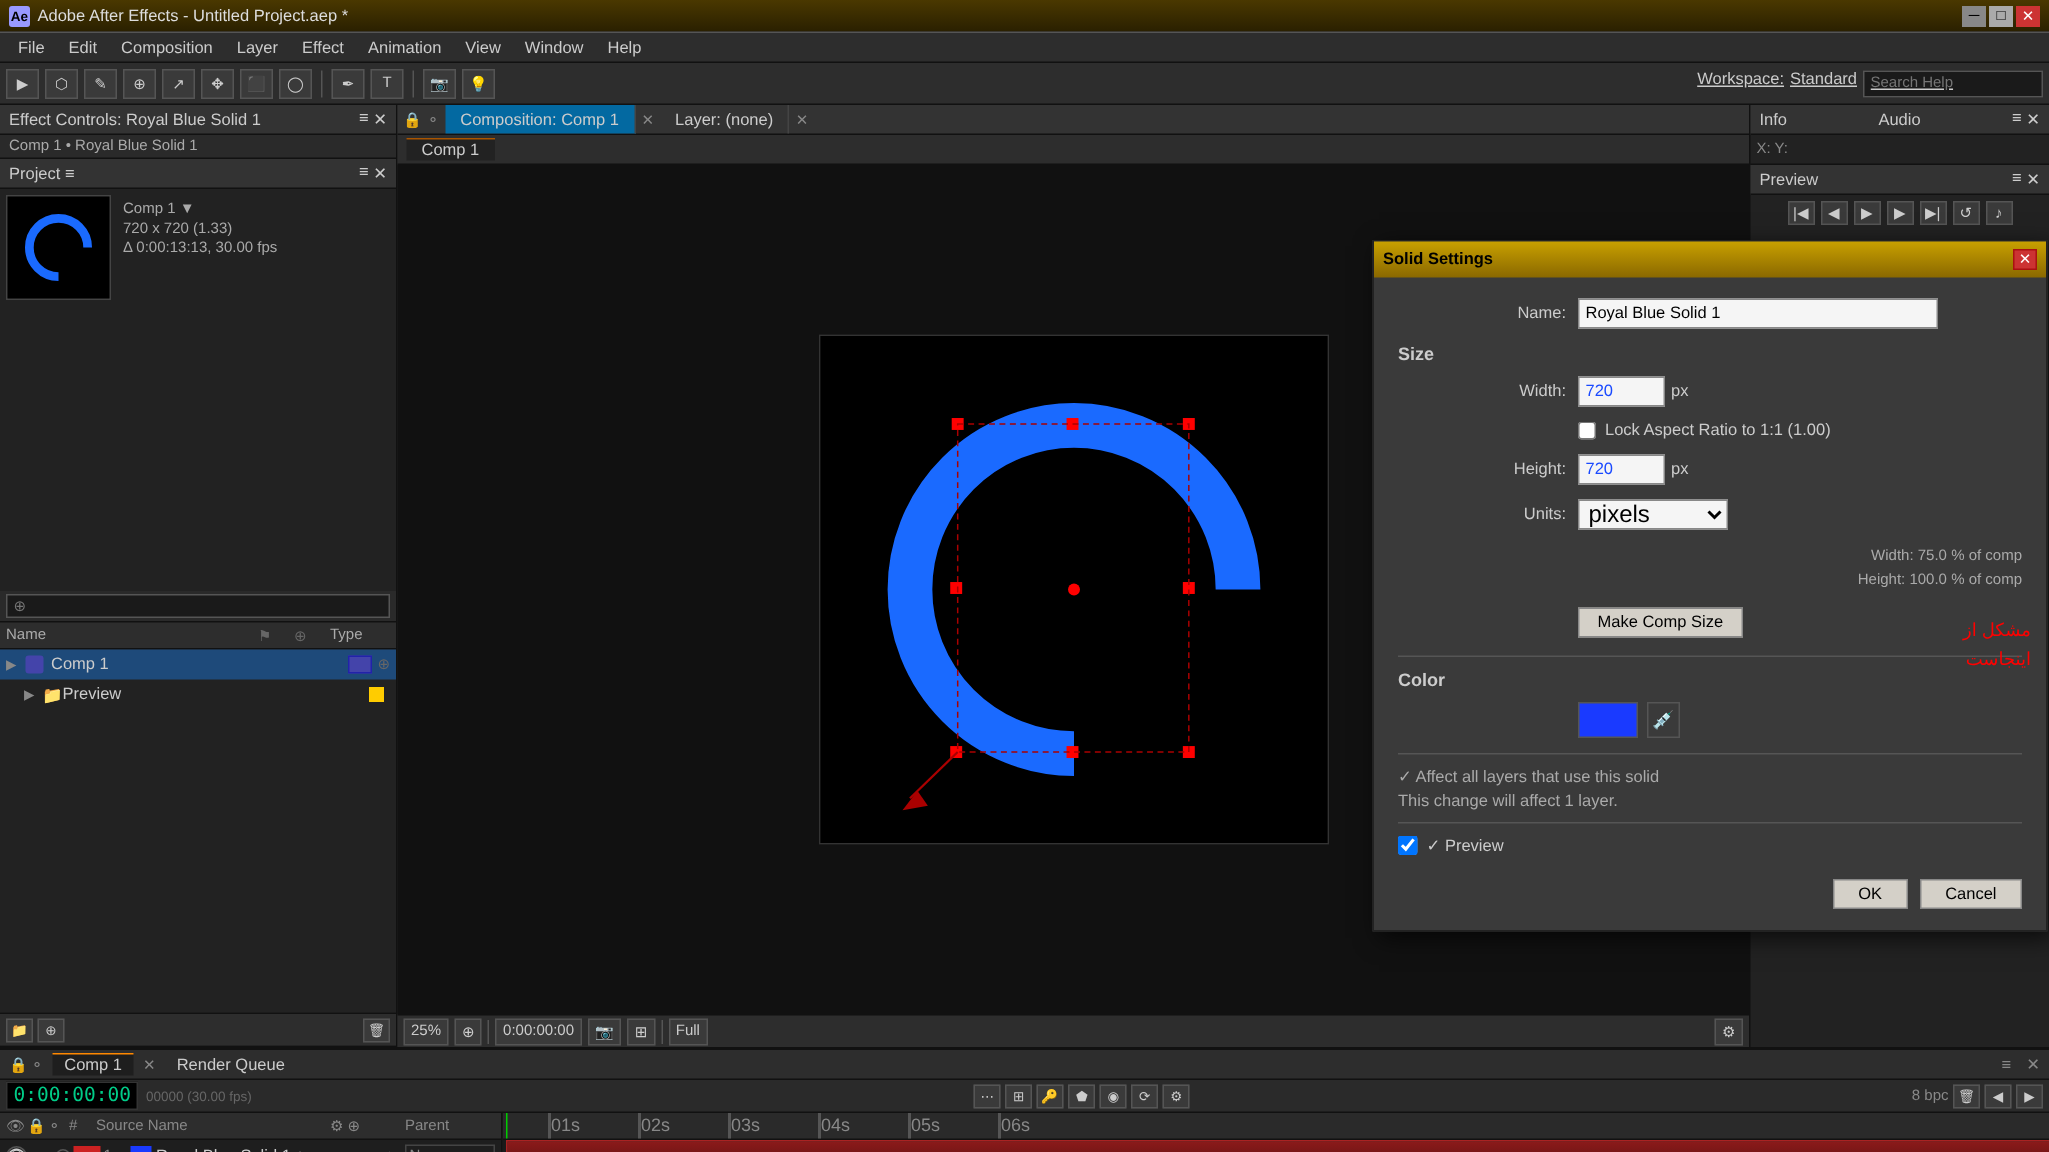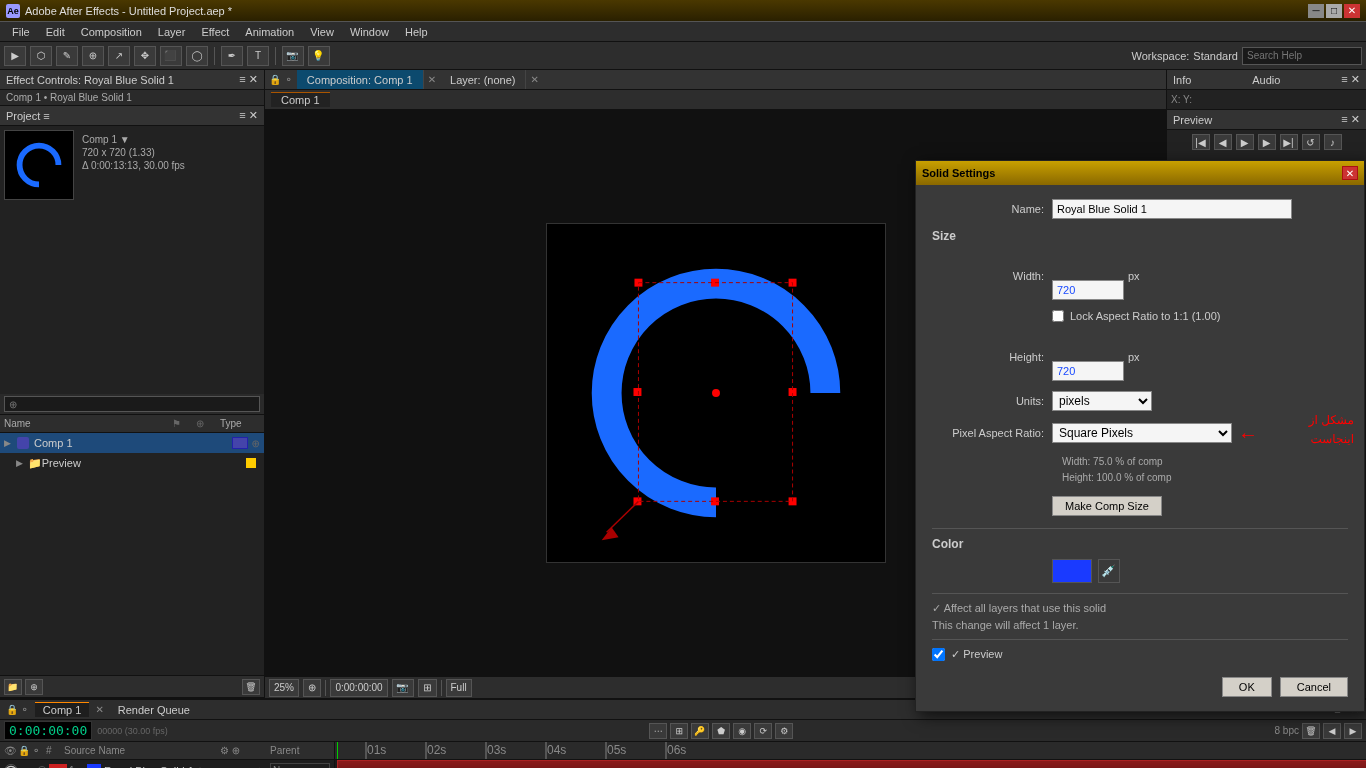--- a/index.html
+++ b/index.html
@@ -28,21 +28,21 @@
     #menubar .menu-item { padding: 2px 8px; color: #ccc; cursor: pointer; font-size: 11px; }
 
     
     #toolbar {
       width: 100%; height: 28px; background: #2d2d2d;
       display: flex; align-items: center; padding: 0 4px; gap: 4px;
       border-bottom: 1px solid #111;
     }
     .toolbar-btn { width: 22px; height: 20px; background: #3a3a3a; border: 1px solid #555; cursor: pointer; display: flex; align-items: center; justify-content: center; font-size: 10px; color: #ccc; }
     .toolbar-sep { width: 1px; height: 18px; background: #555; margin: 0 2px; }
-    .toolbar-right { margin-left: auto; display: flex; align-items: center; gap: 4px; }
+    .toolbar-right { margin-left: auto; display: flex; gap: 4px; text-decoration: underline; }
     .workspace-label { font-size: 11px; color: #ccc; }
     .search-box { width: 120px; height: 18px; background: #1a1a1a; border: 1px solid #555; color: #ccc; padding: 0 4px; font-size: 10px; }
 
     
     #main { display: flex; width: 100%; height: calc(768px - 22px - 20px - 28px - 30px - 40px); }
 
     
     #left-panel { width: 265px; background: #222; border-right: 1px solid #111; display: flex; flex-direction: column; }
     .panel-header { height: 20px; background: #333; display: flex; align-items: center; padding: 0 6px; justify-content: space-between; border-bottom: 1px solid #111; flex-shrink: 0; }
     .panel-header-title { font-size: 11px; color: #ccc; }
@@ -75,21 +75,21 @@
     .tree-item-label { font-size: 11px; flex: 1; }
 
     
     .panel-bottom { height: 22px; background: #2d2d2d; display: flex; align-items: center; padding: 0 4px; gap: 3px; border-top: 1px solid #111; flex-shrink: 0; }
     .pb-btn { width: 18px; height: 16px; background: #3a3a3a; border: 1px solid #555; cursor: pointer; display: flex; align-items: center; justify-content: center; font-size: 9px; color: #ccc; }
 
     
     #center-panel { flex: 1; display: flex; flex-direction: column; background: #222; }
     .comp-tab-bar { height: 20px; background: #333; display: flex; align-items: center; border-bottom: 1px solid #111; }
     .comp-tab { padding: 2px 10px; font-size: 11px; color: #ccc; cursor: pointer; border-right: 1px solid #444; height: 100%; display: flex; align-items: center; }
-    .comp-tab.active { background: #0c4a6e; }
+    .comp-tab.active { background: #0369a1; }
     .viewer-area { flex: 1; background: #111; display: flex; align-items: center; justify-content: center; position: relative; overflow: hidden; }
     .viewer-controls { height: 22px; background: #2d2d2d; display: flex; align-items: center; padding: 0 4px; gap: 4px; border-top: 1px solid #111; flex-shrink: 0; }
     .vc-btn { padding: 0 4px; height: 18px; background: #3a3a3a; border: 1px solid #555; cursor: pointer; font-size: 10px; color: #ccc; display: flex; align-items: center; }
     .vc-sep { width: 1px; height: 16px; background: #555; }
 
     
     .comp-canvas { width: 340px; height: 340px; background: #000; position: relative; border: 1px solid #333; }
     .comp-canvas svg { width: 100%; height: 100%; }
 
     
@@ -135,28 +135,28 @@
       justify-content: space-between;
       padding: 0 6px;
     }
     .dialog-title { font-size: 11px; color: #000; font-weight: bold; }
     .dialog-close { width: 16px; height: 14px; background: #cc3333; border: 1px solid #aa1111; cursor: pointer; display: flex; align-items: center; justify-content: center; font-size: 10px; color: #fff; }
     .dialog-body { padding: 14px 16px; }
     .dialog-row { display: flex; align-items: center; margin-bottom: 10px; }
     .dialog-label { width: 120px; text-align: right; font-size: 11px; color: #ccc; padding-right: 8px; }
     .dialog-input { height: 20px; background: #f5f5f5; border: 1px solid #888; color: #000; padding: 0 4px; font-size: 11px; }
     .dialog-input.name-input { width: 240px; }
-    .dialog-input.num-input { width: 72px; margin-top: 29px; }
+    .dialog-input.num-input { width: 58px; }
     .dialog-unit { font-size: 11px; color: #ccc; margin-left: 4px; }
     .dialog-section-title { font-size: 12px; color: #ccc; margin-bottom: 8px; font-weight: bold; }
     .dialog-separator { height: 1px; background: #555; margin: 8px 0; }
     .checkbox-row { display: flex; align-items: center; gap: 6px; }
     .dialog-checkbox { width: 12px; height: 12px; }
     .dialog-checkbox-label { font-size: 11px; color: #ccc; }
-    .dialog-select { height: 20px; background: #f5f5f5; border: 1px solid #888; color: #000; font-size: 12px; padding: 0 2px; }
+    .dialog-select { height: 20px; background: #f5f5f5; border: 1px solid #888; color: #000; font-size: 16px; padding: 0 2px; }
     .size-info { font-size: 10px; color: #aaa; margin-left: 10px; line-height: 1.6; }
     .make-comp-btn { padding: 3px 12px; background: #d4d0c8; border: 1px solid #888; color: #000; cursor: pointer; font-size: 11px; }
     .color-swatch { width: 40px; height: 24px; background: #1a3aff; border: 1px solid #555; cursor: pointer; }
     .eyedropper-btn { width: 22px; height: 24px; background: #3a3a3a; border: 1px solid #555; cursor: pointer; display: flex; align-items: center; justify-content: center; font-size: 12px; }
     .affect-text { font-size: 11px; color: #aaa; margin-bottom: 4px; }
     .preview-row { display: flex; align-items: center; gap: 6px; margin-bottom: 8px; }
     .dialog-footer { display: flex; justify-content: flex-end; gap: 8px; padding-top: 8px; }
     .dialog-btn { padding: 3px 16px; background: #d4d0c8; border: 1px solid #888; color: #000; cursor: pointer; font-size: 11px; }
     .red-arrow { color: red; font-size: 20px; margin-left: 6px; }
 
@@ -499,33 +499,22 @@
     <div class="dialog-row">
       <span class="dialog-label">Units:</span>
       <div style="display:flex;align-items:center;">
         <select class="dialog-select" style="width:100px;">
           <option>pixels</option>
           <option>percent</option>
         </select>
       </div>
     </div>
 
-    <div class="dialog-row">
-      <span class="dialog-label">Pixel Aspect Ratio:</span>
-      <div style="display:flex;align-items:center;position:relative;">
-        <select class="dialog-select" style="width:180px;">
-          <option>Square Pixels</option>
-          <option>D1/DV NTSC</option>
-          <option>D1/DV PAL</option>
-        </select>
-        <span class="red-arrow">←</span>
-      </div>
-    </div>
-
-    <div style="margin-left:120px;margin-bottom:10px;">
+
+    <div style="margin-left:120px;margin-bottom:10px;text-align:right;">
       <div class="size-info">
         <div>Width:  75.0 % of comp</div>
         <div>Height:  100.0 % of comp</div>
       </div>
     </div>
 
     <div style="margin-left:120px;margin-bottom:12px;">
       <button class="make-comp-btn">Make Comp Size</button>
     </div>
 

